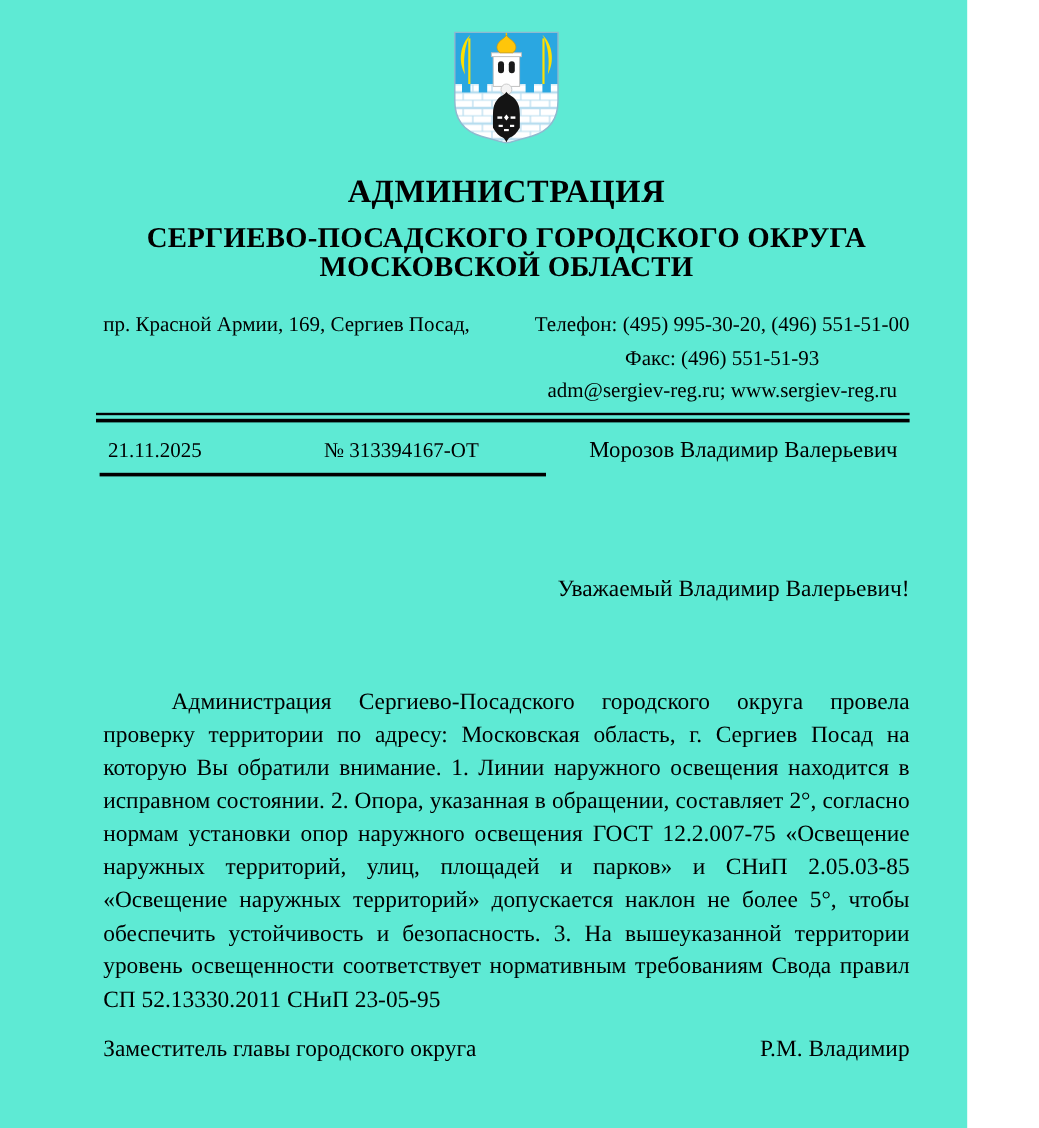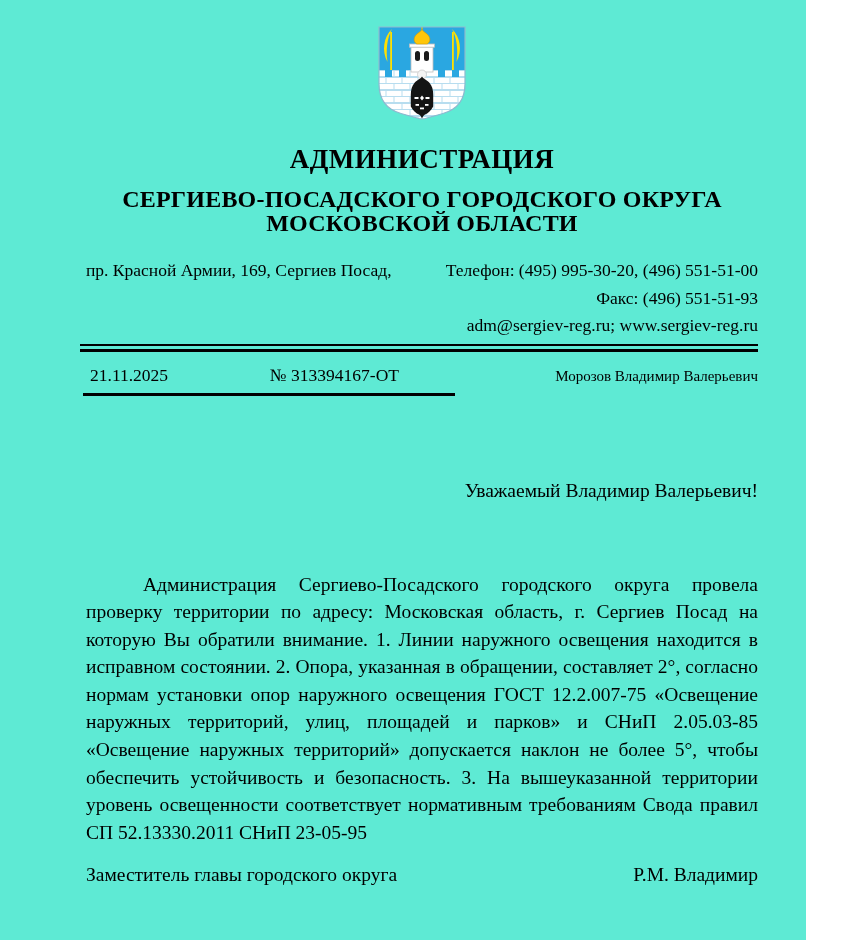--- a/index.html
+++ b/index.html
@@ -19,29 +19,29 @@
     margin-top:23px; letter-spacing:0.5px;
   }
   .org-subtitle {
     text-align:center; font-weight:bold; font-size:24px; line-height:23.5px;
     margin-top:13px; letter-spacing:0.2px;
   }
   .info-row {
     display:flex; justify-content:space-between;
     margin-top:22px; font-size:17.5px; line-height:27.5px;
   }
-  .contact-block { text-align:right; }
+  .contact-block { text-align:center; }
   .double-rule {
     margin-top:4px; margin-left:-6px;
     border-top:2px solid #000; border-bottom:3px solid #000;
     height:3px;
   }
   .ref-row { display:flex; align-items:baseline; margin-top:13px; font-size:17.5px; }
   .ref-date { margin-left:4px; width:180px; }
-  .ref-recipient { margin-left:auto; font-size:15px; }
+  .ref-recipient { margin-left:auto; margin-right:10px; font-size:19px; }
   .ref-underline { width:372px; height:3px; background:#000; margin-top:7px; margin-left:-3px; }
   .salutation { text-align:right; font-size:19.5px; margin-top:84px; }
   .body-paragraph {
     margin:69px 0 0 0;
     font-size:19.5px; line-height:27.6px;
     text-align:justify; text-indent:57px;
   }
   .sig-row {
     position:absolute; left:86px; right:48px; top:864px;
     display:flex; justify-content:space-between;

